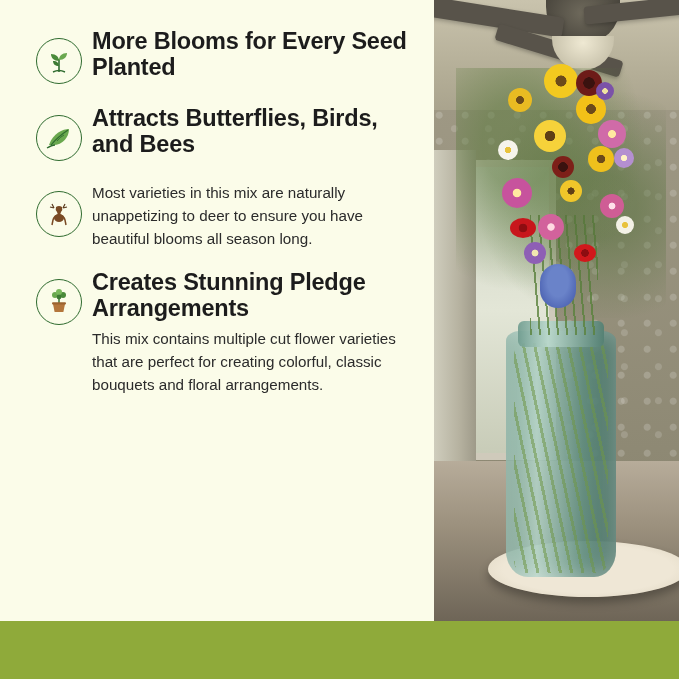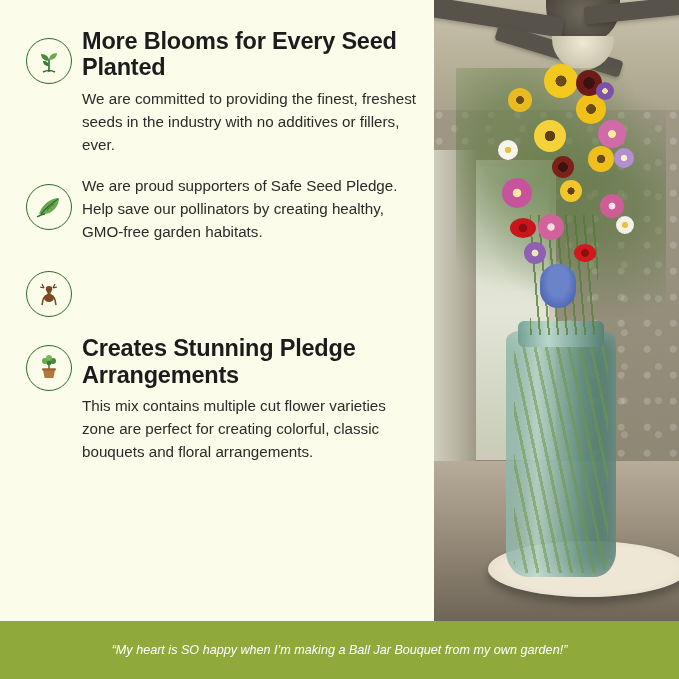--- a/index.html
+++ b/index.html
@@ -18,21 +18,21 @@
   }
   .upper {
     position: relative;
     display: flex;
     flex-direction: row;
     height: 621px;
   }
   .features {
     width: 434px;
     background: #fbfce9;
-    padding: 28px 18px 0 20px;
+    padding: 28px 18px 0 30px;
   }
   .feature {
     display: flex;
     flex-direction: row;
     align-items: flex-start;
     margin-bottom: 18px;
   }
   .icon-wrap {
     width: 58px;
     min-width: 58px;
@@ -177,72 +177,72 @@
               <path d="M15 26 L15 13" stroke="#2f6b2f" stroke-width="1.6" fill="none"></path>
               <path d="M15 15 C10 15 7 12 7 8 C12 8 15 11 15 15 Z" fill="#4a8a3a"></path>
               <path d="M15 14 C20 14 23 11 23 7 C18 7 15 10 15 14 Z" fill="#6aa84f"></path>
               <path d="M15 20 C11 20 9 18 9 15 C13 15 15 17 15 20 Z" fill="#3d7a33"></path>
               <path d="M9 26 q6 -3 12 0" stroke="#2f6b2f" stroke-width="1.4" fill="none"></path>
             </svg>
           </div>
         </div>
         <div class="feature-text">
           <div class="feature-title">More Blooms for Every Seed Planted</div>
-          <div class="feature-body">We are committed to providing the finest, freshest seeds in the industry with no additives or fillers, ever.</div>
         </div>
       </div>
 
       <div class="feature">
         <div class="icon-wrap">
           <div class="icon-circle">
             <svg width="30" height="30" viewBox="0 0 30 30" aria-hidden="true">
               <path d="M5 22 C9 10 19 6 25 6 C25 14 19 22 9 22 Z" fill="#6aa84f"></path>
               <path d="M7 22 C12 16 18 11 24 7" stroke="#2f6b2f" stroke-width="1.1" fill="none"></path>
               <path d="M13 18 q3 -4 7 -6" stroke="#2f6b2f" stroke-width="0.9" fill="none"></path>
               <path d="M3 25 q5 -3 8 -3" stroke="#2f6b2f" stroke-width="1.3" fill="none"></path>
             </svg>
           </div>
         </div>
         <div class="feature-text">
-          <div class="feature-body">We are proud supporters of Safe Seed Pledge. Help save our pollinators by creating healthy, GMO-free garden habitats.</div>
+          <div class="feature-title">Attracts Butterflies, Birds, and Bees</div>
         </div>
       </div>
 
       <div class="feature">
         <div class="icon-wrap">
           <div class="icon-circle">
             <svg width="30" height="30" viewBox="0 0 30 30" aria-hidden="true">
               <path d="M10 9 l-2 -4 M10 9 l-4 -1 M19 9 l2 -4 M19 9 l4 -1" stroke="#5a3a1e" stroke-width="1.2" fill="none"></path>
               <path d="M12 8 q3 -2 6 0 q1 3 -1 5 l-1 3 h-2 l-1 -3 q-2 -2 -1 -5 Z" fill="#7a4a24"></path>
               <path d="M14 16 q-4 1 -5 5 l-1 5 M16 16 q4 1 5 5 l1 5" stroke="#7a4a24" stroke-width="1.5" fill="none"></path>
               <ellipse cx="15" cy="19" rx="5" ry="4" fill="#7a4a24"></ellipse>
             </svg>
           </div>
         </div>
         <div class="feature-text">
+          <div class="feature-body">Most varieties in this mix are naturally unappetizing to deer to ensure you have beautiful blooms all season long.</div>
         </div>
       </div>
 
       <div class="feature">
         <div class="icon-wrap">
           <div class="icon-circle">
             <svg width="30" height="30" viewBox="0 0 30 30" aria-hidden="true">
               <path d="M15 16 L15 9" stroke="#2f6b2f" stroke-width="1.4" fill="none"></path>
               <circle cx="11" cy="8" r="3" fill="#6aa84f"></circle>
               <circle cx="19" cy="8" r="3" fill="#4a8a3a"></circle>
               <circle cx="15" cy="5" r="3" fill="#7ab85c"></circle>
               <circle cx="15" cy="10" r="2.4" fill="#3d7a33"></circle>
               <path d="M9 17 h12 l-1.6 8 h-8.8 Z" fill="#b4763c"></path>
               <rect x="8" y="15.2" width="14" height="2.4" rx="1" fill="#9c6330"></rect>
             </svg>
           </div>
         </div>
         <div class="feature-text">
           <div class="feature-title">Creates Stunning Pledge Arrangements</div>
-          <div class="feature-body">This mix contains multiple cut flower varieties zone are perfect for creating colorful, classic bouquets and floral arrangements.</div>
+          <div class="feature-body">This mix contains multiple cut flower varieties that are perfect for creating colorful, classic bouquets and floral arrangements.</div>
         </div>
       </div>
 
     </div>
 
     <div class="photo">
       <div class="ceiling"></div>
       <div class="fan-hub"></div>
       <div class="blade b1"></div>
       <div class="blade b2"></div>
@@ -286,16 +286,15 @@
         <div class="fl" style="left:166px;top:120px;width:20px;height:20px;background:radial-gradient(circle,#fff1c4 0 20%,#b48fd0 24% 100%);"></div>
 
         <div class="fl" style="left:50px;top:112px;width:20px;height:20px;background:radial-gradient(circle,#e8c23c 0 22%,#f6f4ec 25% 100%);"></div>
         <div class="fl" style="left:168px;top:188px;width:18px;height:18px;background:radial-gradient(circle,#e8c23c 0 22%,#f3f1e6 25% 100%);"></div>
       </div>
     </div>
 
   </div>
 
   <div class="footer">
-    <div>“My heart is SO happy when I’m making a Ball Jar Bouquet from my own garden!”</div>
   </div>
 
 </div>
 
 </body></html>

